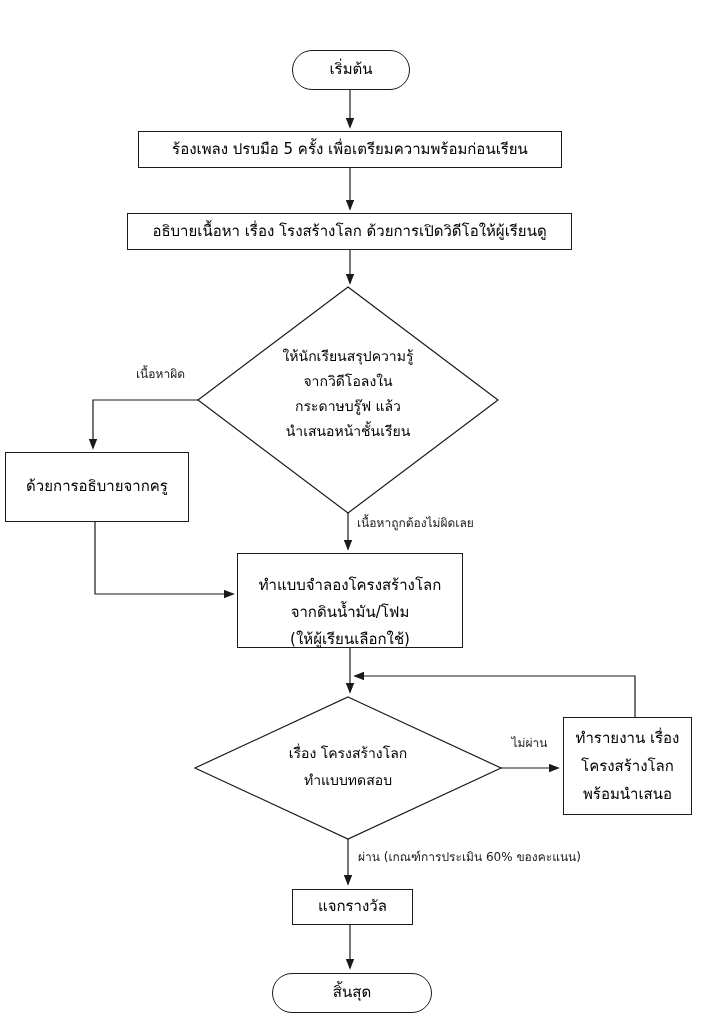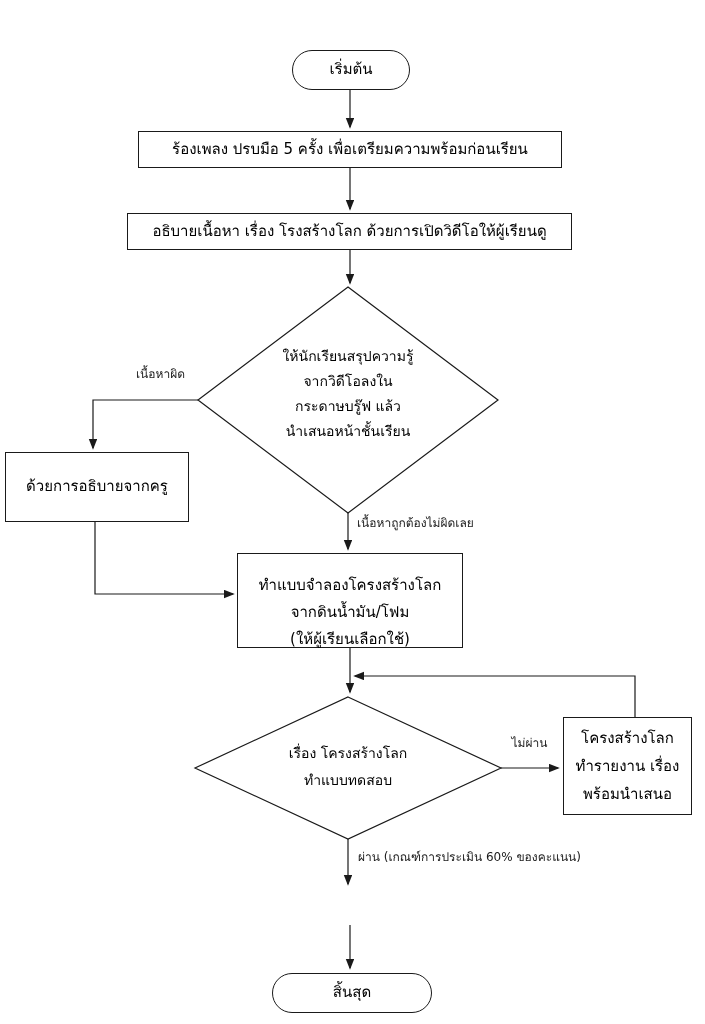--- a/index.html
+++ b/index.html
@@ -131,28 +131,31 @@
     <span>เรื่อง โครงสร้างโลก</span>
     <span>ทำแบบทดสอบ</span>
   </div>
 
   <div class="edge-label" style="left:502px; top:733px; width:55px; text-align:center;">
     <span>ไม่ผ่าน</span>
   </div>
 
   <div class="node" style="left:563px; top:717px; width:129px; height:98px;">
     <div class="lines" style="line-height:28px;">
+      <span>ทำรายงาน เรื่อง</span>
       <span>โครงสร้างโลก</span>
-      <span>ทำรายงาน เรื่อง</span>
       <span>พร้อมนำเสนอ</span>
     </div>
   </div>
 
   <div class="edge-label" style="left:358px; top:847px;">
     <span>ผ่าน (เกณฑ์การประเมิน 60% ของคะแนน)</span>
   </div>
 
+  <div class="node" style="left:292px; top:889px; width:121px; height:36px;">
+    <span>แจกรางวัล</span>
+  </div>
 
   <div class="node terminal" style="left:272px; top:973px; width:160px; height:40px;">
     <span>สิ้นสุด</span>
   </div>
 
 </div>
 
 </body></html>

